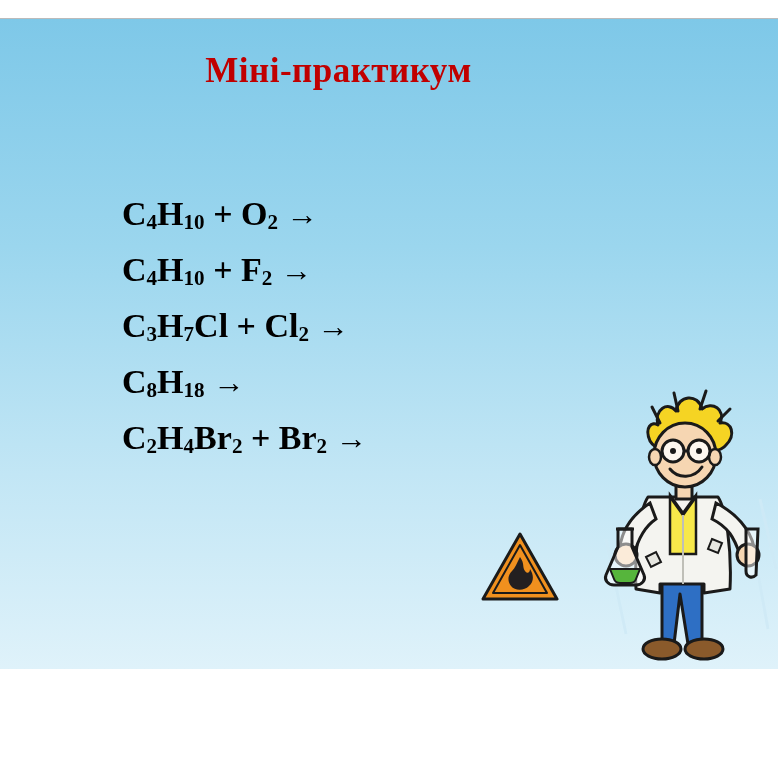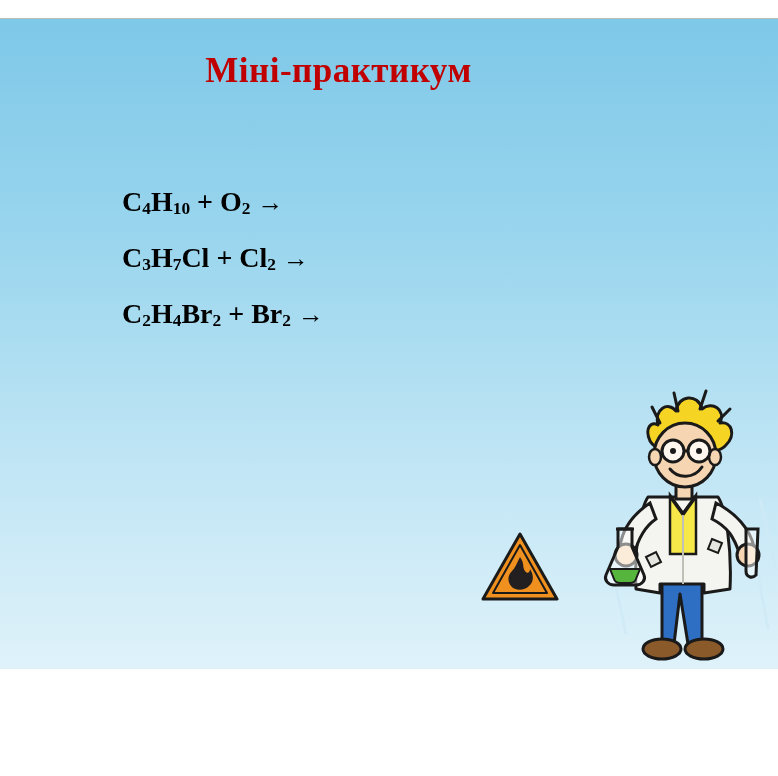--- a/index.html
+++ b/index.html
@@ -41,26 +41,26 @@
     top: 92px;
     left: 0;
     width: 778px;
     text-align: center;
     color: #111111;
     font-family: "Liberation Sans", sans-serif;
     font-size: 25px;
   }
   .equations {
     position: absolute;
-    top: 157px;
+    top: 169px;
     left: 122px;
     font-family: "Liberation Serif", serif;
     font-weight: bold;
     color: #000000;
-    font-size: 28px;
+    font-size: 34px;
     line-height: 52px;
   }
   .eq {
     white-space: nowrap;
   }
   .eq sub {
     font-size: 0.62em;
     vertical-align: baseline;
     position: relative;
     bottom: -0.18em;
@@ -112,21 +112,23 @@
 
 <div class="top-strip"></div>
 
 <div class="slide-area">
 
   <div class="slide-title">Міні-практикум</div>
 
 
   <div class="equations">
     <div class="eq">C<sub>4</sub>H<sub>10</sub> + O<sub>2</sub> <span class="arrow">→</span></div>
+    <div class="eq">C<sub>4</sub>H<sub>10</sub> + F<sub>2</sub> <span class="arrow">→</span></div>
     <div class="eq">C<sub>3</sub>H<sub>7</sub>Cl + Cl<sub>2</sub> <span class="arrow">→</span></div>
+    <div class="eq">C<sub>8</sub>H<sub>18</sub> <span class="arrow">→</span></div>
     <div class="eq">C<sub>2</sub>H<sub>4</sub>Br<sub>2</sub> + Br<sub>2</sub> <span class="arrow">→</span></div>
   </div>
 
   <div class="hazard">
     <svg width="78" height="72" viewBox="0 0 78 72">
       <polygon points="39,3 76,68 2,68" fill="#f0901e" stroke="#1a1a1a" stroke-width="3" stroke-linejoin="round"></polygon>
       <polygon points="39,14 66,62 12,62" fill="#f0901e" stroke="#1a1a1a" stroke-width="2" stroke-linejoin="round"></polygon>
       <path d="M39 26 c5 7 2 10 5 14 c2 3 5 2 5 -2 c4 6 4 13 -1 17 c-5 5 -14 5 -18 0 c-4 -5 -3 -11 1 -15 c3 -3 5 -8 8 -14 z" fill="#231f20"></path>
     </svg>
   </div>

